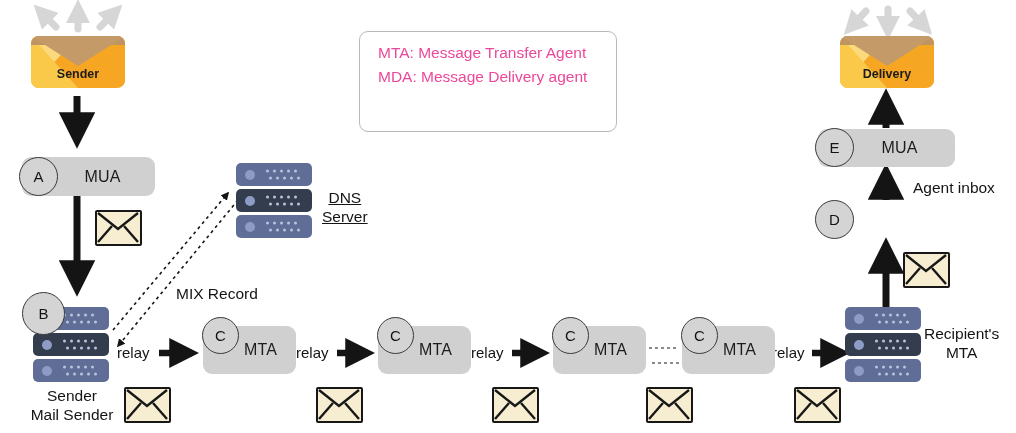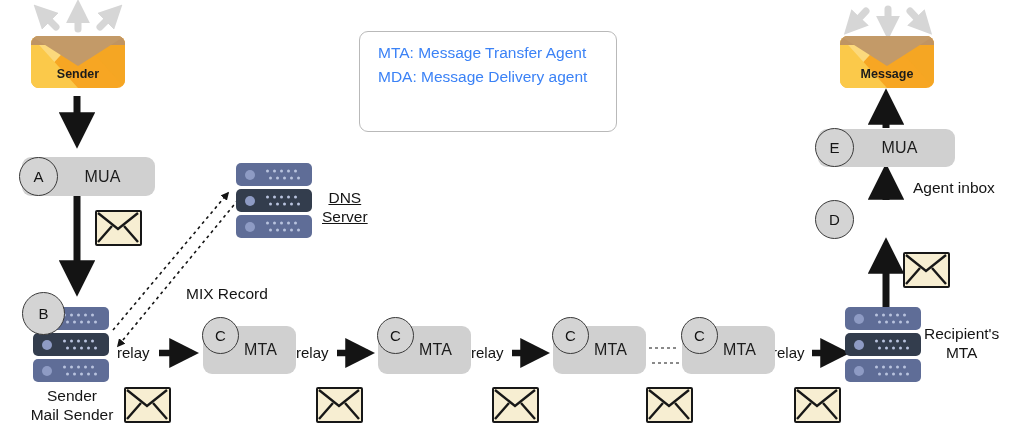--- a/index.html
+++ b/index.html
@@ -17,21 +17,21 @@
     position:absolute;border-radius:50%;background:#d4d4d4;
     border:1.6px solid #3a3a3a;display:flex;align-items:center;justify-content:center;
     font-size:15px;color:#141414;box-sizing:border-box;
   }
 
   
   .legend{
     position:absolute;border:1.3px solid #b9b9b9;border-radius:9px;background:#fff;
     padding:9px 16px 10px 18px;box-sizing:border-box;
   }
-  .legend-line{font-size:15.5px;color:#3b82f6;line-height:1.52;white-space:nowrap;}
+  .legend-line{font-size:15.5px;color:#ec4899;line-height:1.52;white-space:nowrap;}
 
   
   .big-env{position:absolute;width:94px;height:52px;border-radius:8px;overflow:hidden;background:#f7a623;}
   .big-env .l-tri{position:absolute;left:0;top:0;width:0;height:0;
      border-left:47px solid #fcd97c;border-bottom:52px solid transparent;}
   .big-env .l-tri2{position:absolute;left:0;bottom:0;width:0;height:0;
      border-left:47px solid #fbc94a;border-top:52px solid transparent;}
   .big-env .r-tri{position:absolute;right:0;top:0;width:0;height:0;
      border-right:47px solid #f5a623;border-bottom:52px solid transparent;}
   .big-env .flap{position:absolute;left:0;top:0;width:0;height:0;
@@ -222,21 +222,21 @@
           <i style="left:24px;top:7px"></i>
           <i style="left:31px;top:7px"></i>
       </span>
     </div>
   </div>
   <div class="txt c" style="left:322px;top:188px;text-decoration:underline;">
     <div>DNS</div>
     <div>Server</div>
   </div>
 
-  <div class="txt" style="left:176px;top:284px;margin-left:10px;">MIX Record</div>
+  <div class="txt" style="left:176px;top:284px;">MIX Record</div>
 
   <div class="rack" style="left:33px;top:307px;">
     <div class="unit a">
       <span class="leds">
         <i style="left:0;top:0"></i>
           <i style="left:7px;top:0"></i>
           <i style="left:14px;top:0"></i>
           <i style="left:21px;top:0"></i>
           <i style="left:28px;top:0"></i>
         <i style="left:3px;top:7px"></i>
@@ -389,21 +389,21 @@
   </div>
 
   <div class="txt" style="left:913px;top:178px;">Agent inbox</div>
 
   <div class="big-env" style="left:840px;top:36px;">
     <div class="l-tri"></div>
     <div class="l-tri2"></div>
     <div class="r-tri"></div>
     <div class="flap2"></div>
     <div class="flap"></div>
-    <div class="cap">Message</div>
+    <div class="cap">Delivery</div>
   </div>
 
   <div class="mail" style="left:124px;top:387px;">
     <svg width="42" height="31" viewBox="0 0 42 31">
       <path d="M1,1 L21,17 L41,1" fill="none" stroke="#171717" stroke-width="2.4"></path>
       <path d="M1,30 L15,14 M41,30 L27,14" fill="none" stroke="#171717" stroke-width="2.4"></path>
     </svg>
   </div>
   <div class="mail" style="left:316px;top:387px;">
     <svg width="42" height="31" viewBox="0 0 42 31">

